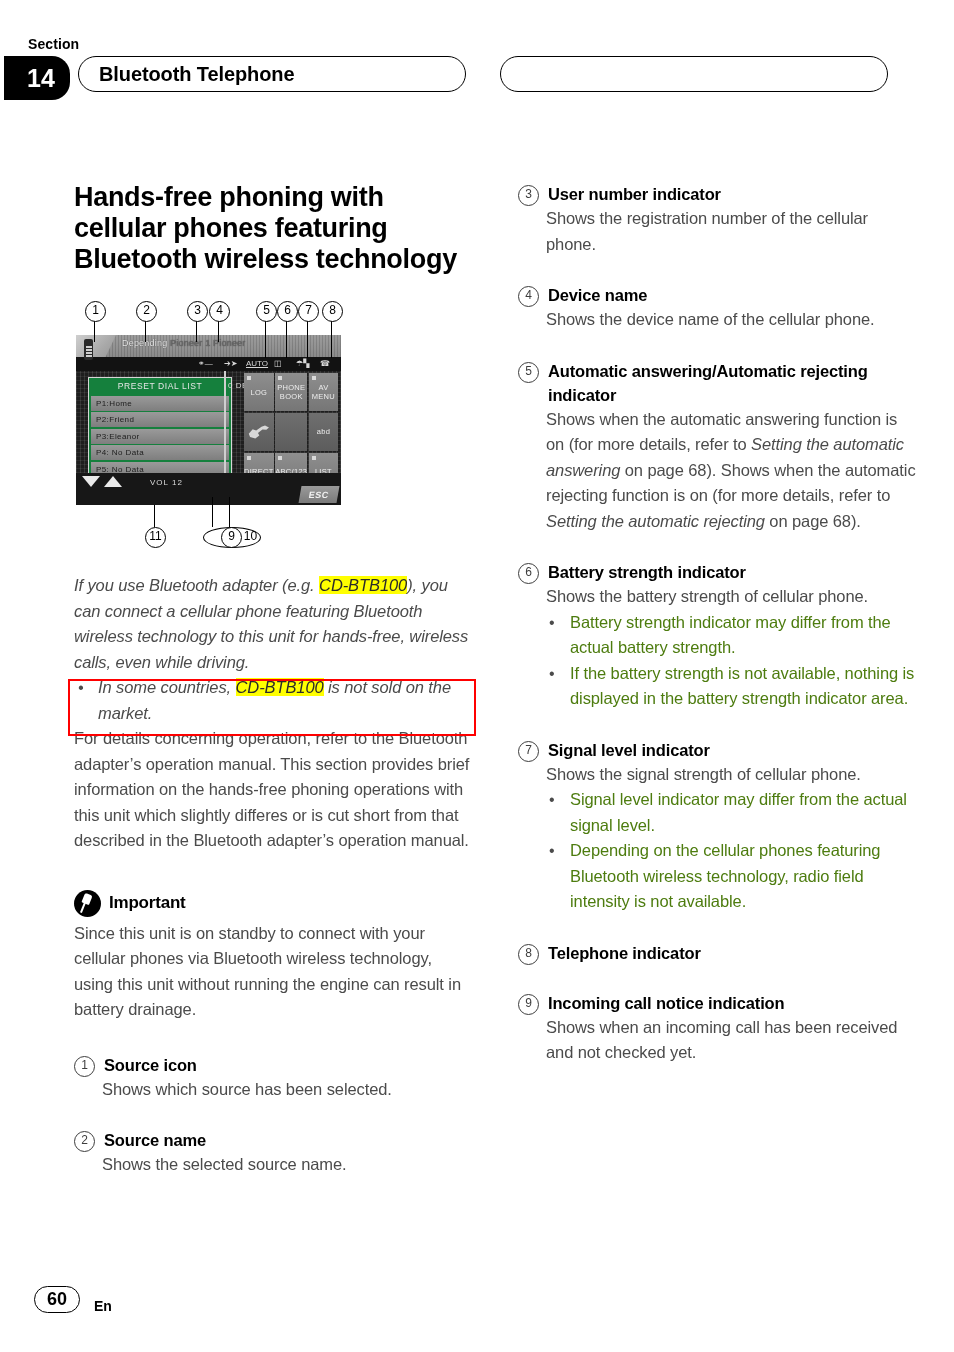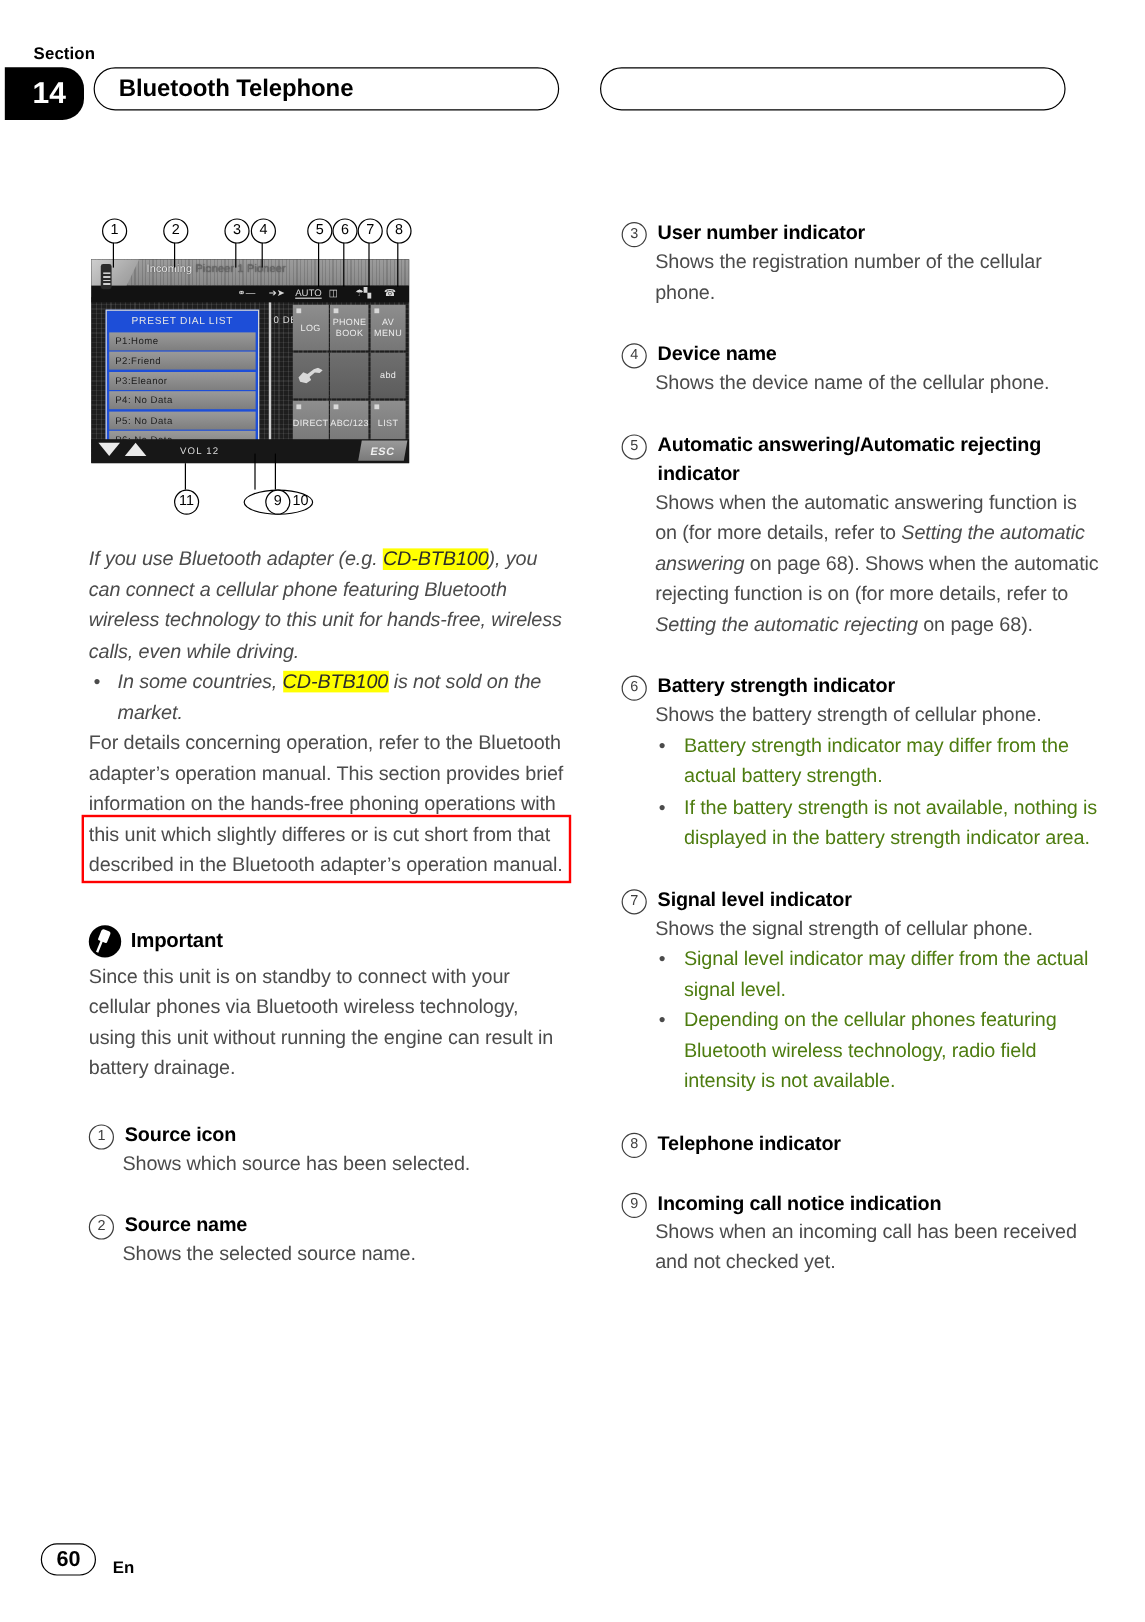--- a/index.html
+++ b/index.html
@@ -184,22 +184,22 @@
     height: 10px;
     color: #d8d8d8;
     font-size: 8px;
     line-height: 10px;
     white-space: nowrap;
   }
 
   .dev-list {
     position: absolute;
     left: 12px; top: 42px;
-    width: 128px; height: 112px;
-    background: #1d4ed8;
+    width: 144px; height: 112px;
+    background: #15803d;
     border: 1.4px solid #d6d6d6;
     box-sizing: border-box;
     padding: 2px;
     z-index: 3;
   }
   .dev-list-title {
     font-size: 8.5px;
     color: #e6e6e6;
     text-align: center;
     letter-spacing: 0.6px;
@@ -258,21 +258,21 @@
     width: 4px; height: 4px; background: #d9d9d9;
   }
   .handset-glyph {
     display: block;
     width: 22px; height: 14px;
     background: #d8d8d8;
     clip-path: polygon(4% 62%, 22% 30%, 38% 40%, 62% 12%, 78% 4%, 96% 18%, 84% 34%, 66% 32%, 46% 58%, 52% 76%, 34% 96%, 10% 86%);
   }
   .dev-bottombar {
     position: absolute;
-    left: 0; bottom: 0; width: 265px; height: 20px;
+    left: 0; bottom: 0; width: 265px; height: 32px;
     background: #171717;
     z-index: 3;
   }
   .dev-arrow {
     position: absolute;
     width: 0; height: 0;
     border-left: 9px solid transparent;
     border-right: 9px solid transparent;
   }
   .dev-arrow.down { border-top: 11px solid #eaeaea; left: 6px; top: 3px; }
@@ -471,20 +471,21 @@
   <div class="header-pill left">
     <span class="header-pill-title">Bluetooth Telephone</span>
   </div>
   <div class="header-pill right">
     <span class="header-pill-title"></span>
   </div>
 </div>
 
 <div class="col col-left">
 
+  <h1 class="main-title">Hands-free phoning with cellular phones featuring Bluetooth wireless technology</h1>
 
   <div class="figure">
 
     <div class="callout-top" style="left:11px;  top:0px;">1</div>
     <div class="callout-top" style="left:62px;  top:0px;">2</div>
     <div class="callout-top" style="left:113px; top:0px;">3</div>
     <div class="callout-top" style="left:135px; top:0px;">4</div>
     <div class="callout-top" style="left:182px; top:0px;">5</div>
     <div class="callout-top" style="left:203px; top:0px;">6</div>
     <div class="callout-top" style="left:224px; top:0px;">7</div>
@@ -501,21 +502,21 @@
 
     <div class="device">
       <div class="dev-bg"></div>
 
       <div class="dev-titlebar">
         <div class="tb-dots"></div>
       </div>
       <div class="dev-src-icon"></div>
       <div class="dev-phone-glyph"></div>
       <div class="dev-title-text">
-        <span>Incoming</span>
+        <span>Depending</span>
         <span class="grey">Pioneer 1 Pioneer</span>
       </div>
 
       <div class="dev-statusbar">
         <span class="st-ico" style="left:122px;">⚭—</span>
         <span class="st-ico" style="left:148px;">➔➤</span>
         <span class="st-ico" style="left:170px;text-decoration:underline;">AUTO</span>
         <span class="st-ico" style="left:198px;">◫</span>
         <span class="st-ico" style="left:220px;">☂▚</span>
         <span class="st-ico" style="left:244px;">☎</span>

